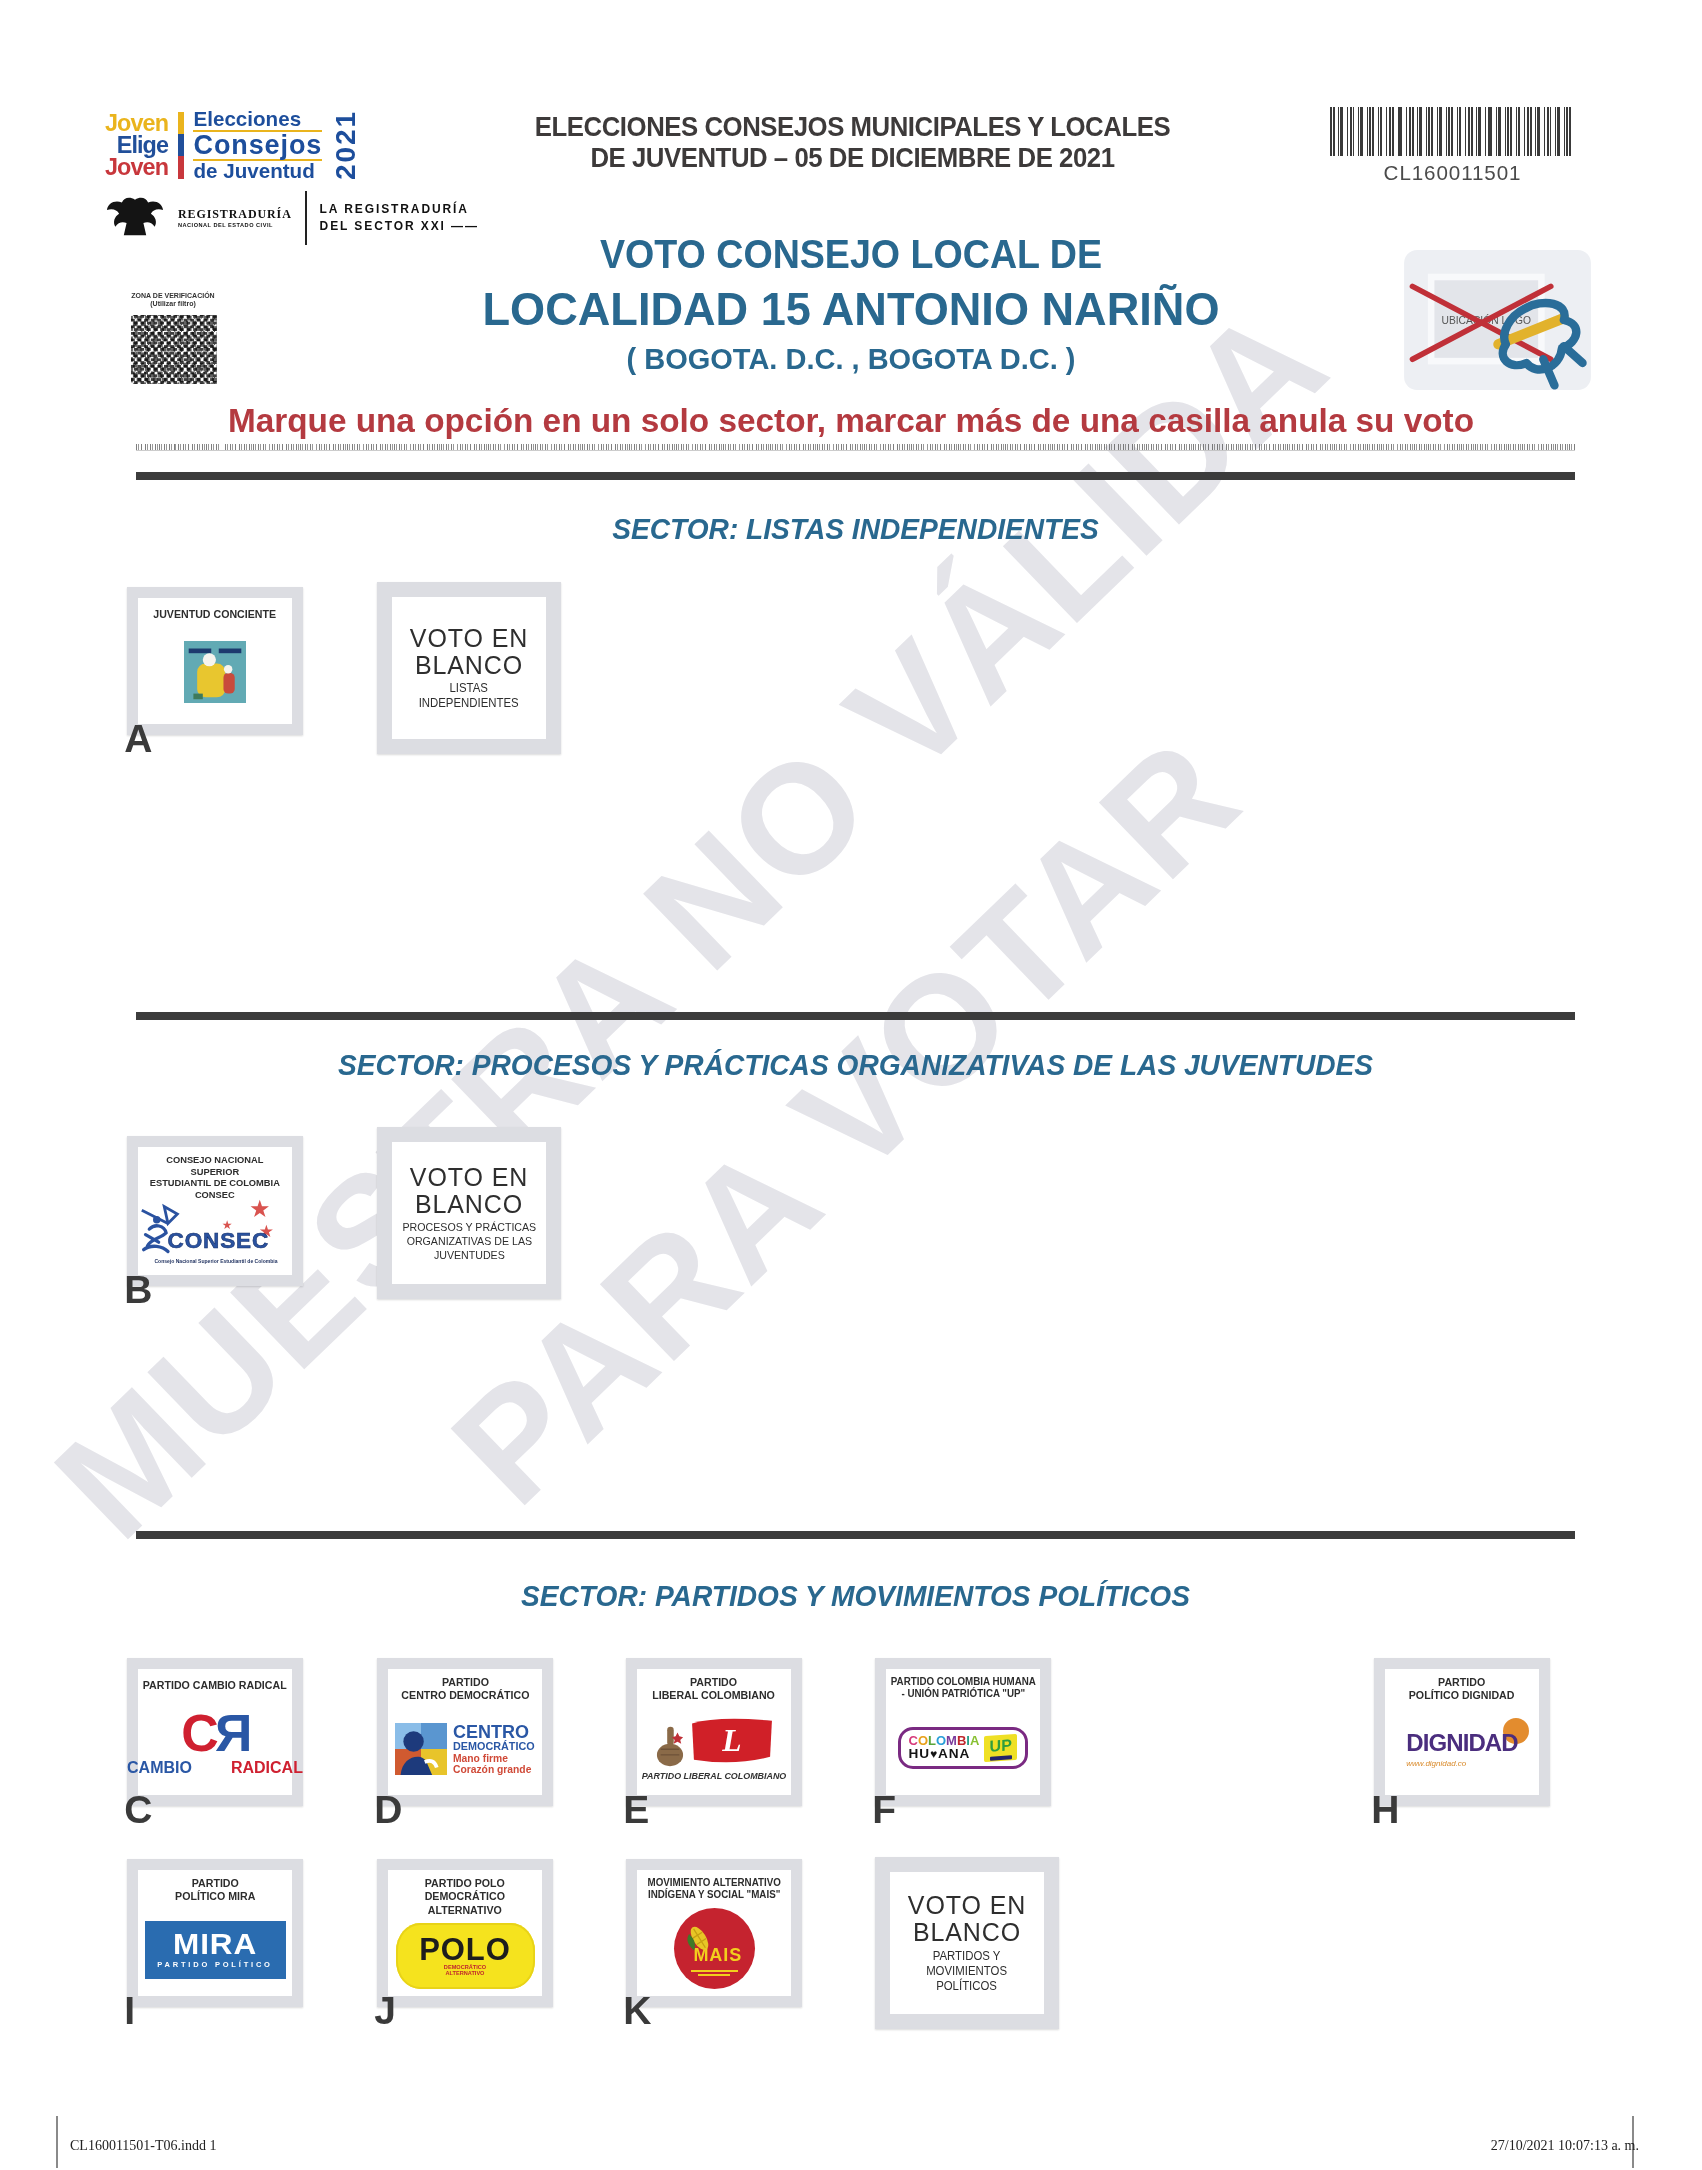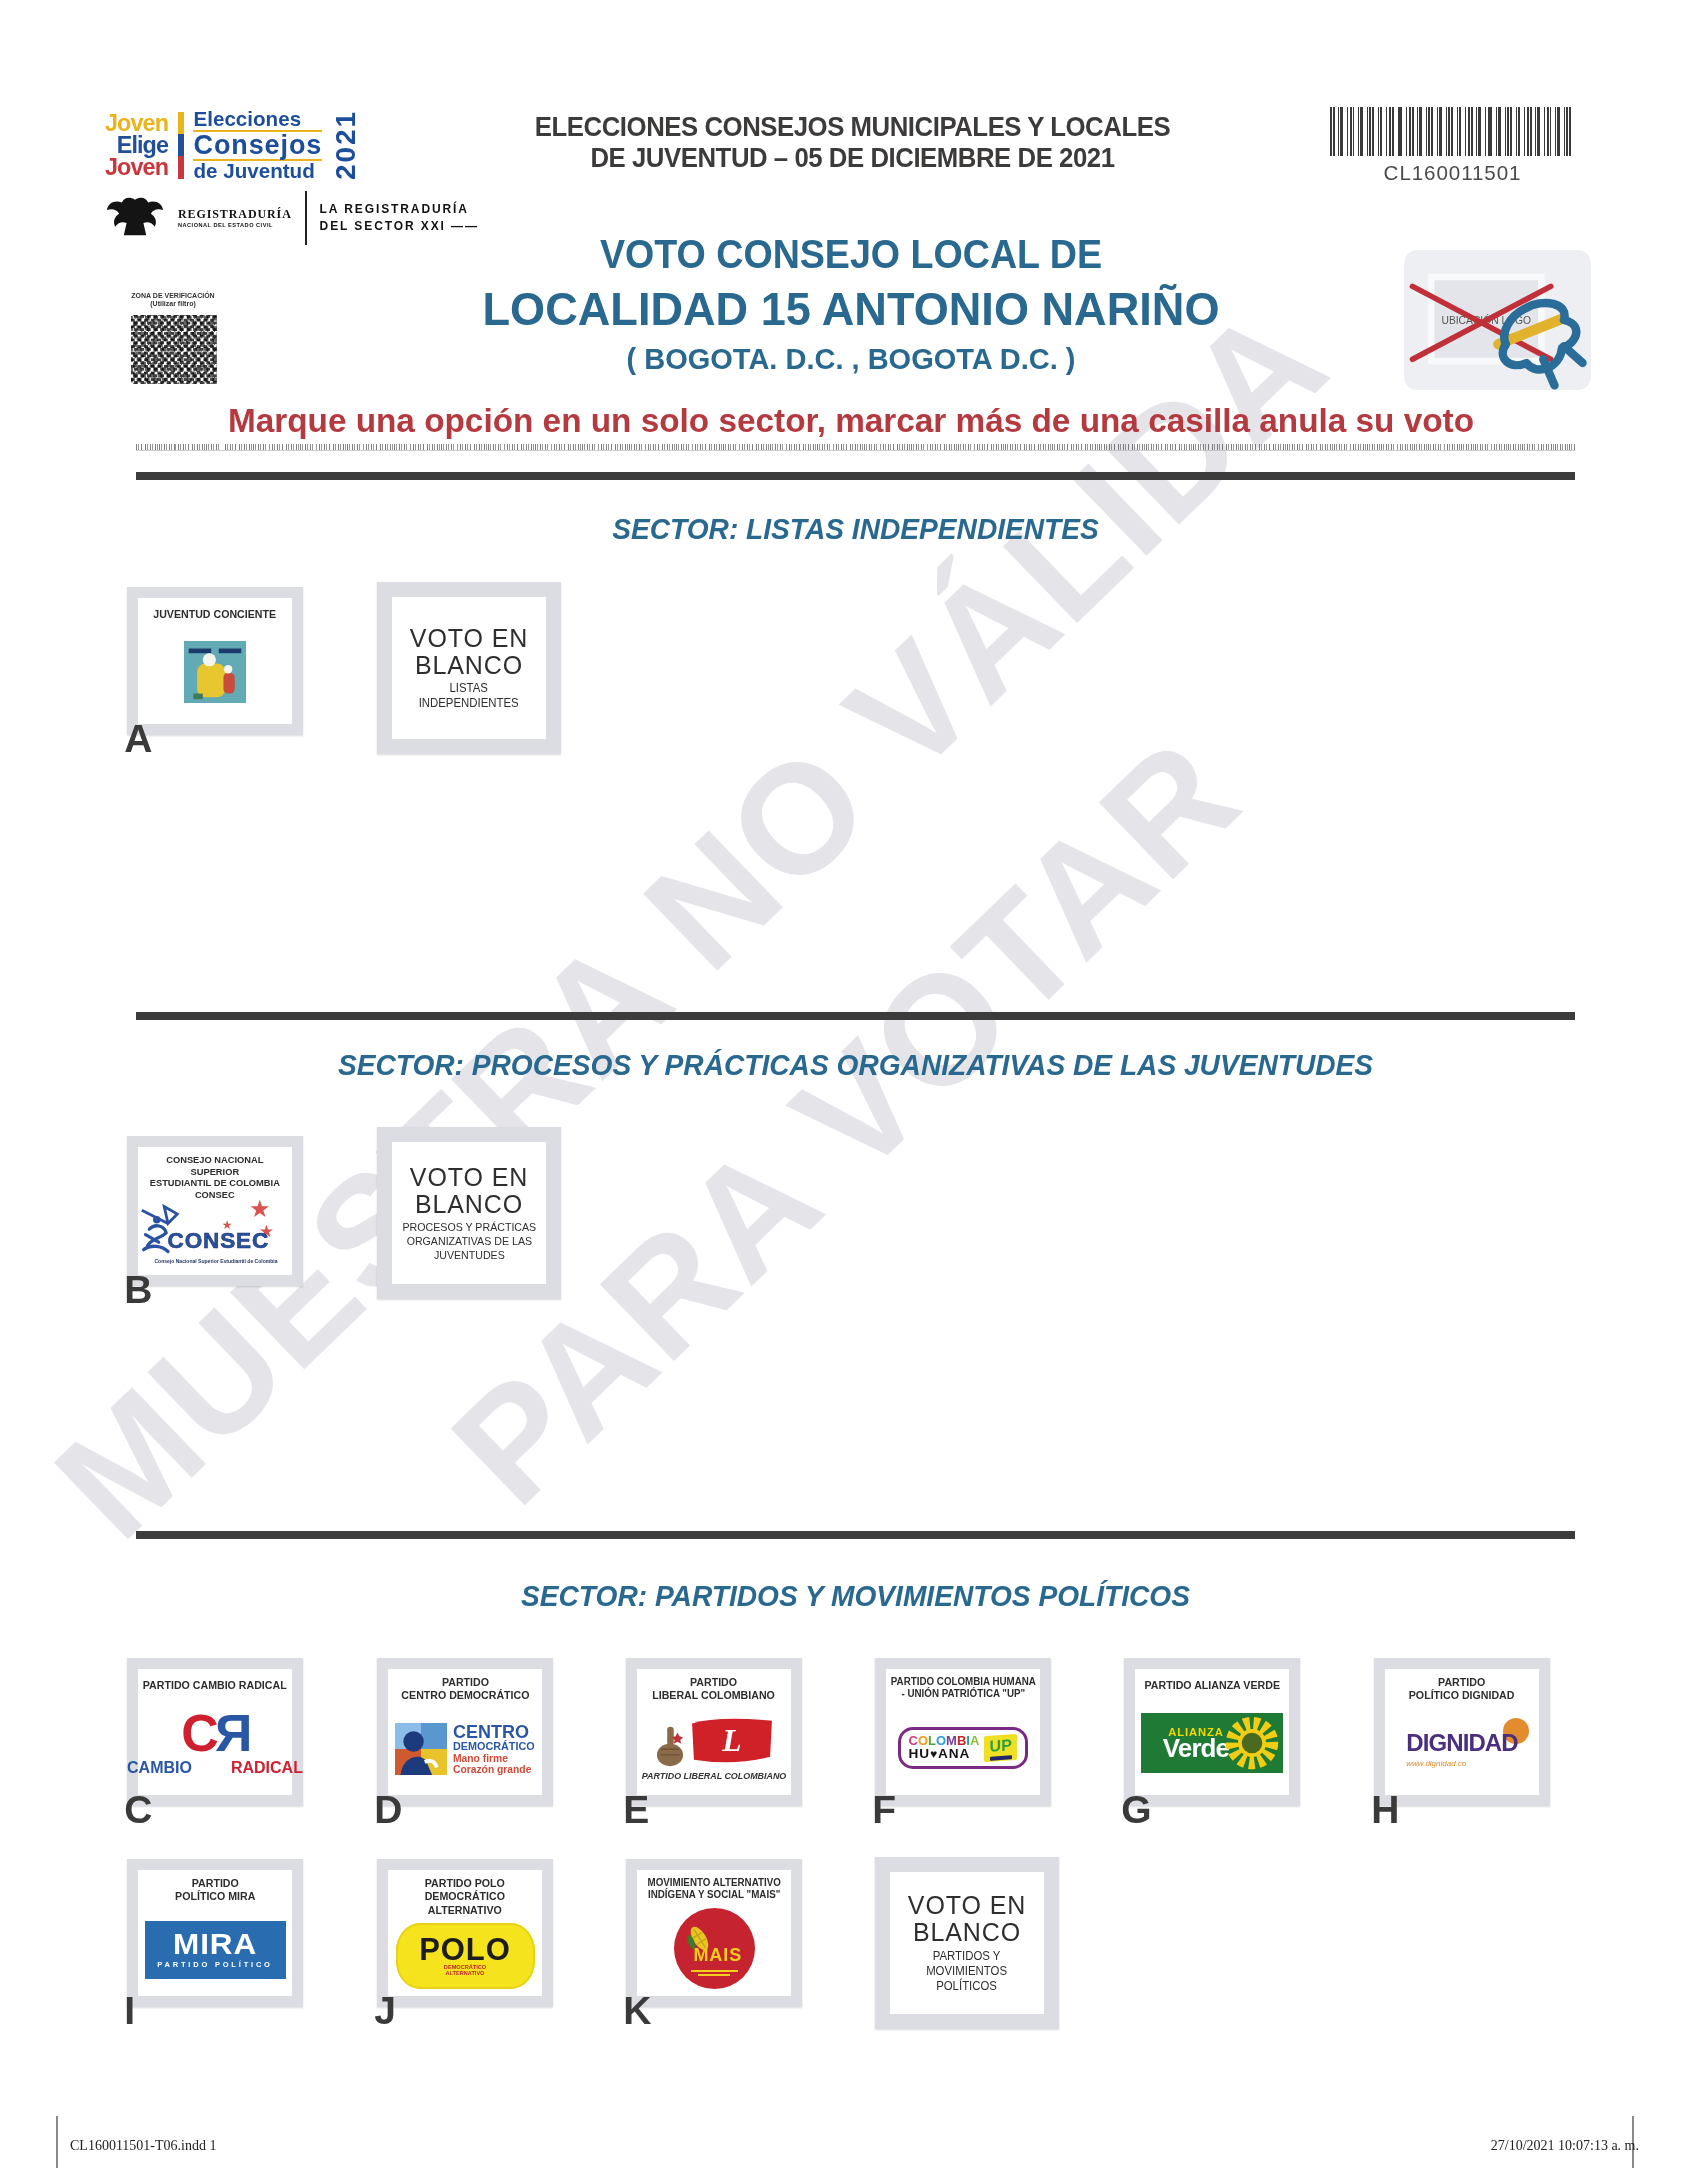--- a/index.html
+++ b/index.html
@@ -382,39 +382,20 @@
           <div class="up-flag">
             <div class="up-text">UP</div>
             <div class="up-bar"></div>
           </div>
         </div>
       </div>
     </div>
     <div class="letter">F</div>
   </div>
 
-  <div class="card" style="left:1124px; top:1658px;">
-    <div class="inner">
-      <div class="card-title">PARTIDO ALIANZA VERDE</div>
-      <div class="logo-box">
-        <div class="verde-box">
-          <div class="verde-text">
-            <div class="verde-alianza">ALIANZA</div>
-            <div class="verde-verde">Verde</div>
-          </div>
-          <svg class="sunflower" width="58" height="58" viewBox="0 0 62 62">
-            <circle cx="31" cy="31" r="21" fill="none" stroke="#f2cd13" stroke-width="14" stroke-dasharray="6 4"></circle>
-            <circle cx="31" cy="31" r="15" fill="#f2cd13"></circle>
-            <circle cx="31" cy="31" r="11" fill="#4a6a1d"></circle>
-          </svg>
-        </div>
-      </div>
-    </div>
-    <div class="letter">G</div>
-  </div>
 
   <div class="card" style="left:1374px; top:1658px;">
     <div class="inner">
       <div class="card-title two">
         <div>PARTIDO</div>
           <div>POLÍTICO DIGNIDAD</div>
       </div>
       <div class="logo-box">
         <div class="dig-wrap">
           <div class="dig-circle"></div>

